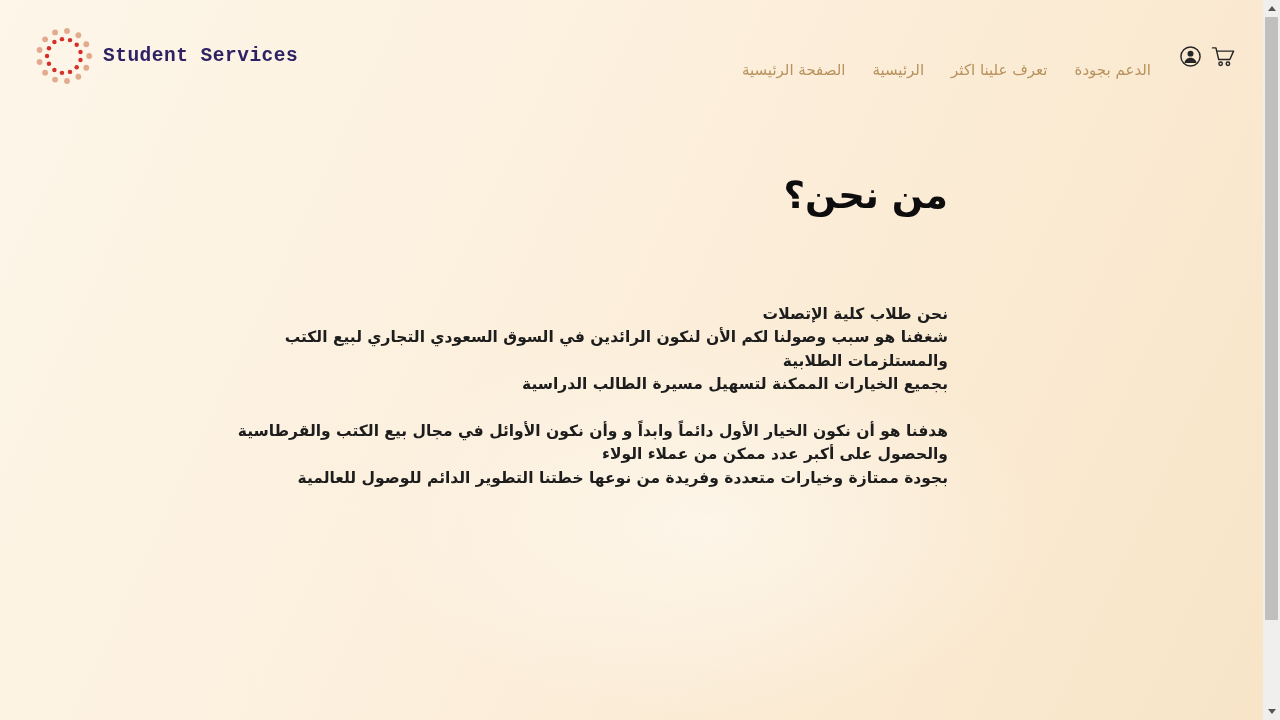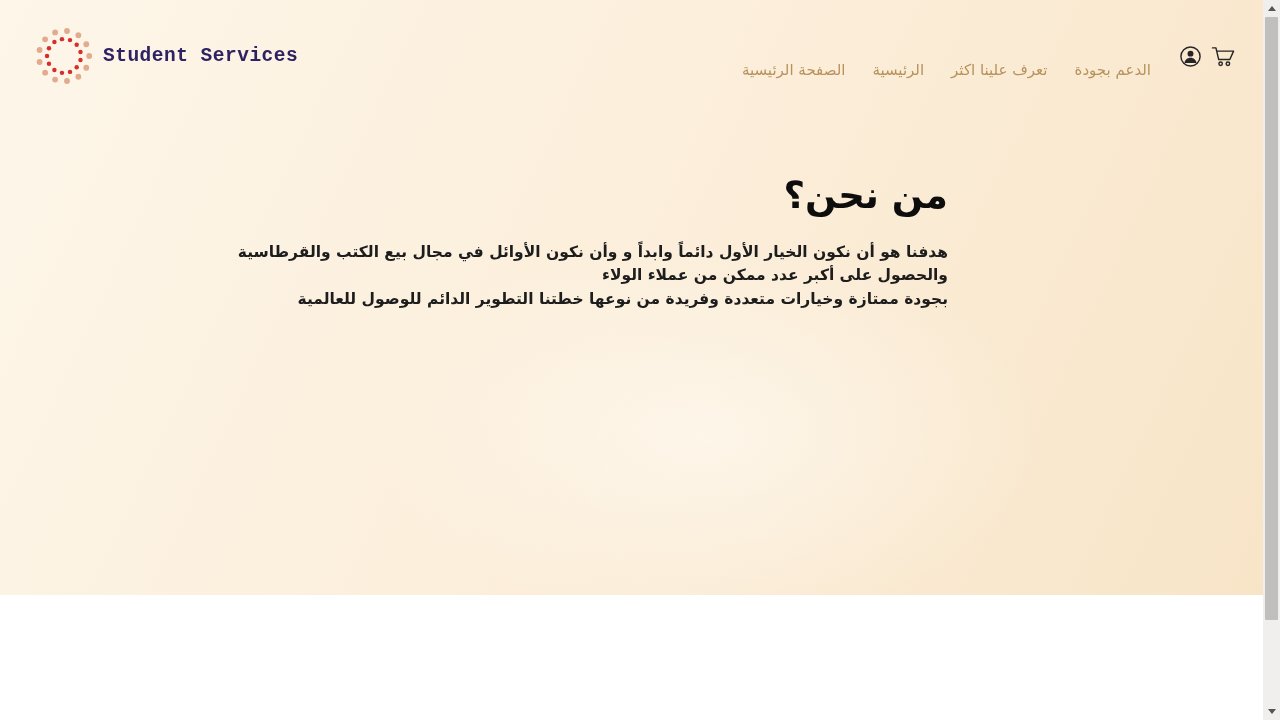--- a/index.html
+++ b/index.html
@@ -5,21 +5,21 @@
   * { margin: 0; padding: 0; box-sizing: border-box; }
   html, body { width: 1280px; height: 720px; overflow: hidden; }
   body {
     font-family: "DejaVu Sans", sans-serif;
     display: flex;
   }
 
   
   .viewport {
     width: 1263px;
-    height: 595px;
+    height: 720px;
     position: relative;
     background:
       radial-gradient(ellipse 480px 280px at 56% 73%, rgba(255,253,248,0.55), rgba(255,253,248,0) 70%),
       linear-gradient(115deg, #fdf6e9 0%, #fcefdc 45%, #f8e5c8 100%);
   }
 
   
   .header {
     height: 112px;
     display: flex;
@@ -185,20 +185,26 @@
             <circle cx="17.6" cy="19.6" r="1.8"></circle>
           </svg>
         </a>
       </span>
     </nav>
   </header>
 
   <main class="main">
     <h1 class="page-title">من نحن؟</h1>
 
+    <div class="para para1">
+      <div>نحن طلاب كلية الإتصلات</div>
+      <div>شغفنا هو سبب وصولنا لكم الأن لنكون الرائدين في السوق السعودي التجاري لبيع الكتب</div>
+      <div>والمستلزمات الطلابية</div>
+      <div>بجميع الخيارات الممكنة لتسهيل مسيرة الطالب الدراسية</div>
+    </div>
 
     <div class="para para2">
       <div>هدفنا هو أن نكون الخيار الأول دائماً وابداً و وأن نكون الأوائل في مجال بيع الكتب والقرطاسية</div>
       <div>والحصول على أكبر عدد ممكن من عملاء الولاء</div>
       <div>بجودة ممتازة وخيارات متعددة وفريدة من نوعها خطتنا التطوير الدائم للوصول للعالمية</div>
     </div>
   </main>
 
 </div>
 

